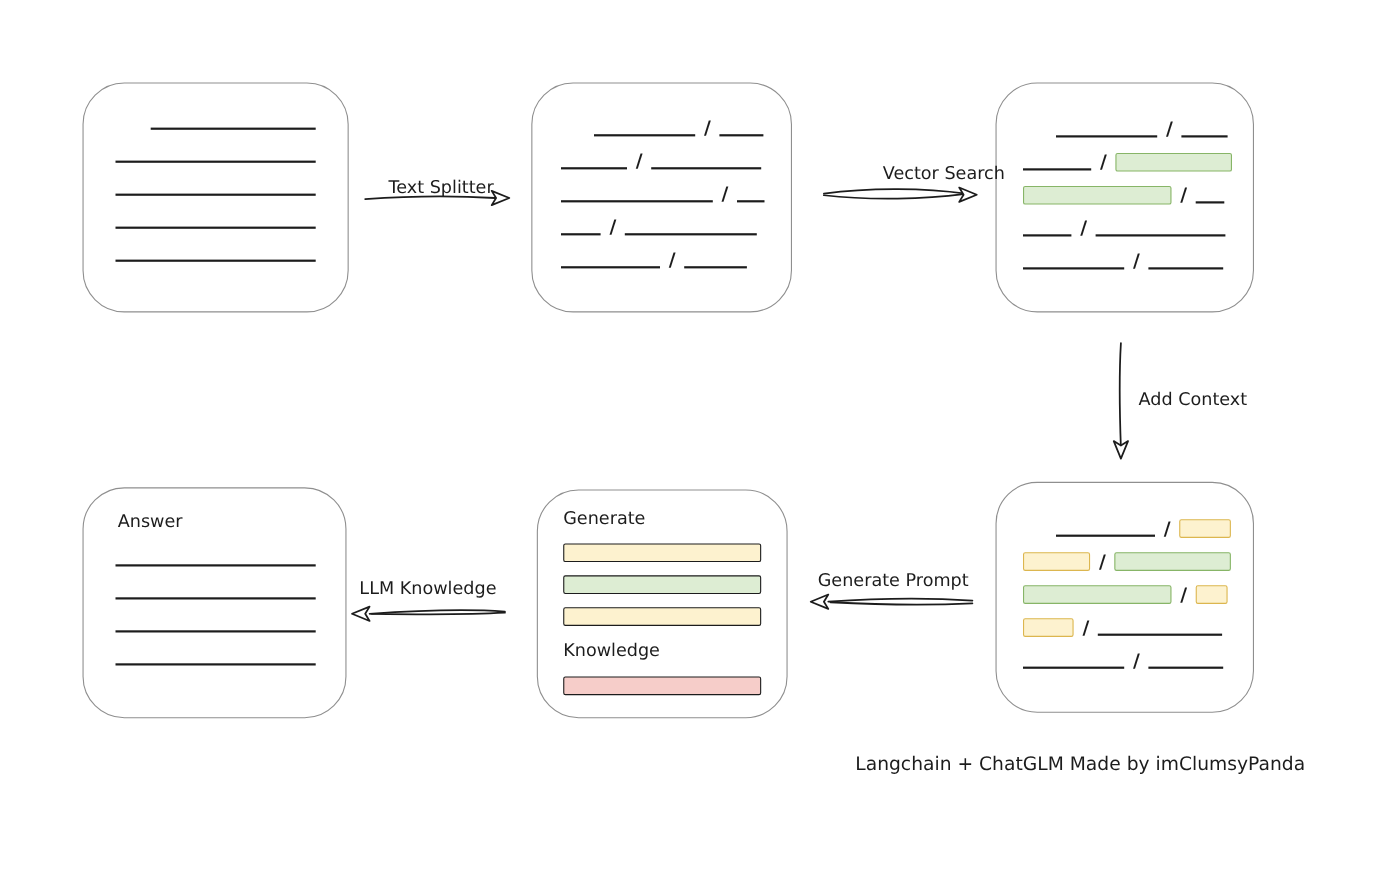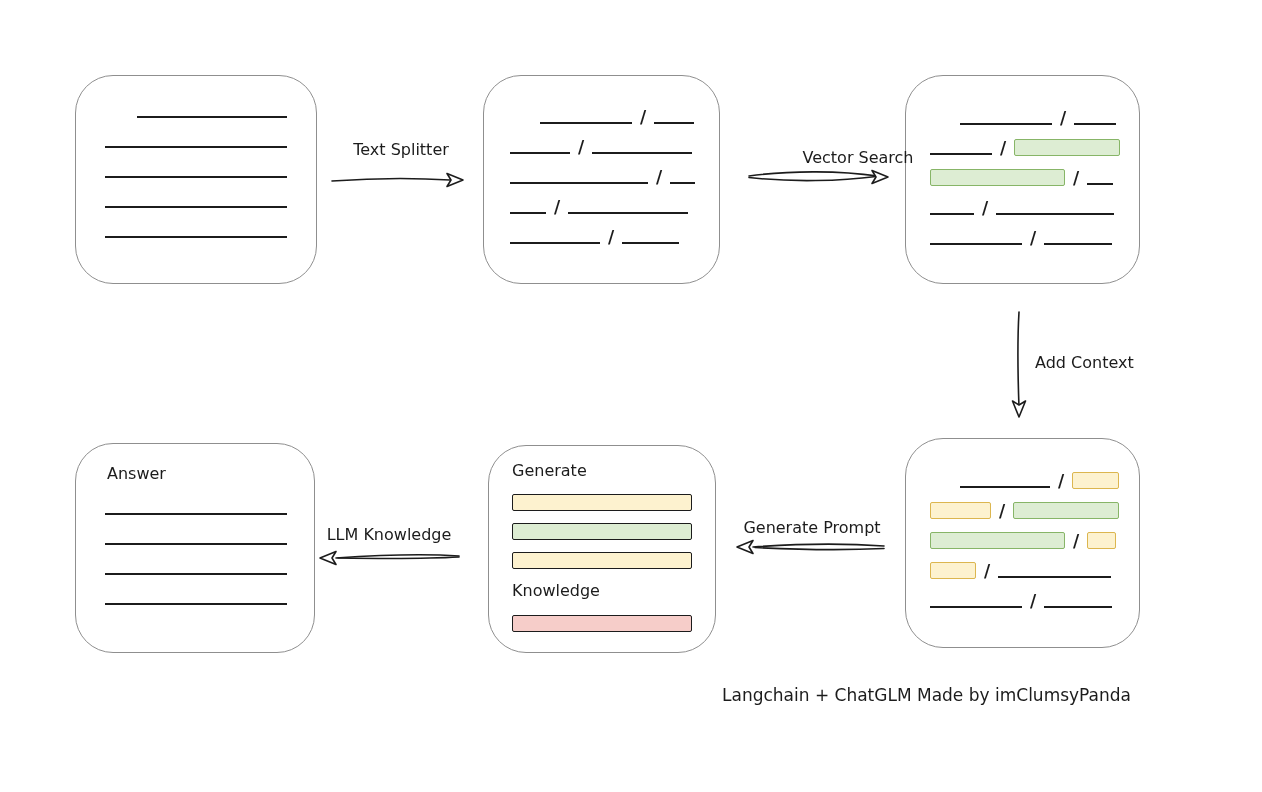--- a/index.html
+++ b/index.html
@@ -15,21 +15,21 @@
   .row { display:flex; align-items:flex-end; height:30px; gap:8px; }
   .seg-line { border-bottom:2px solid var(--ink,#1c1c1c); margin-bottom:3px; height:0; }
   .slash { font-size:17px; font-weight:600; line-height:1; margin-bottom:1px; }
   .chunk { height:15px; border:1.6px solid; border-radius:2px; margin-bottom:2px; box-sizing:content-box; }
   .chunk-green  { background:var(--chunk-green-fill,#ddedd3);  border-color:var(--chunk-green-stroke,#87b567); }
   .chunk-yellow { background:var(--chunk-yellow-fill,#fdf2cf); border-color:var(--chunk-yellow-stroke,#dcb64f); }
   .chunk-red    { background:var(--chunk-red-fill,#f6cdc9);    border-color:var(--chunk-red-stroke,#c05c56); }
   .bar { height:15px; border:1.6px solid; border-radius:2px; margin-bottom:12px; }
   .arrow-label { position:absolute; font-size:16px; line-height:20px; white-space:nowrap; text-align:center; }
   .inbox-label { position:absolute; font-size:16px; line-height:20px; white-space:nowrap; }
-  .credit { position:absolute; font-size:17px; line-height:22px; text-align:left; }
+  .credit { position:absolute; font-size:17px; line-height:22px; text-align:center; }
   svg.overlay { position:absolute; left:0; top:0; width:1262px; height:792px; pointer-events:none; }
   svg.overlay path { stroke:var(--ink,#1c1c1c); stroke-width:1.6; fill:none; stroke-linecap:round; }
   svg.overlay path.head { fill:#ffffff; stroke-linejoin:round; }
   .prompt-content { position:absolute; left:512px; top:461px; width:181px; }
   .prompt-label { font-size:16px; line-height:20px; }
 </style>
 </head>
 <body>
 
 <div class="canvas">
@@ -169,21 +169,21 @@
         <div class="seg-line" style="width: 182px;"></div>
       </div>
       <div class="row">
         <div class="seg-line" style="width: 182px;"></div>
       </div>
       <div class="row">
         <div class="seg-line" style="width: 182px;"></div>
       </div>
     </div>
 
-  <div class="arrow-label" style="left:336px; top:140px; width:130px;">Text Splitter</div>
+  <div class="arrow-label" style="left:336px; top:160px; width:130px;">Text Splitter</div>
   <div class="arrow-label" style="left:788px; top:148px; width:140px;">Vector Search</div>
   <div class="arrow-label" style="left:1035px; top:353px; text-align:left;">Add Context</div>
   <div class="arrow-label" style="left:732px; top:518px; width:160px;text-align:center;">Generate Prompt</div>
   <div class="arrow-label" style="left:319px; top:525px; width:140px;">LLM Knowledge</div>
 
   <div class="credit" style="left:722px; top:684px; width:520px;">Langchain + ChatGLM Made by imClumsyPanda</div>
 
   <svg class="overlay" viewBox="0 0 1262 792">
     <g>
       <path d="M332,181 C374,178 418,178 450,180"></path>

